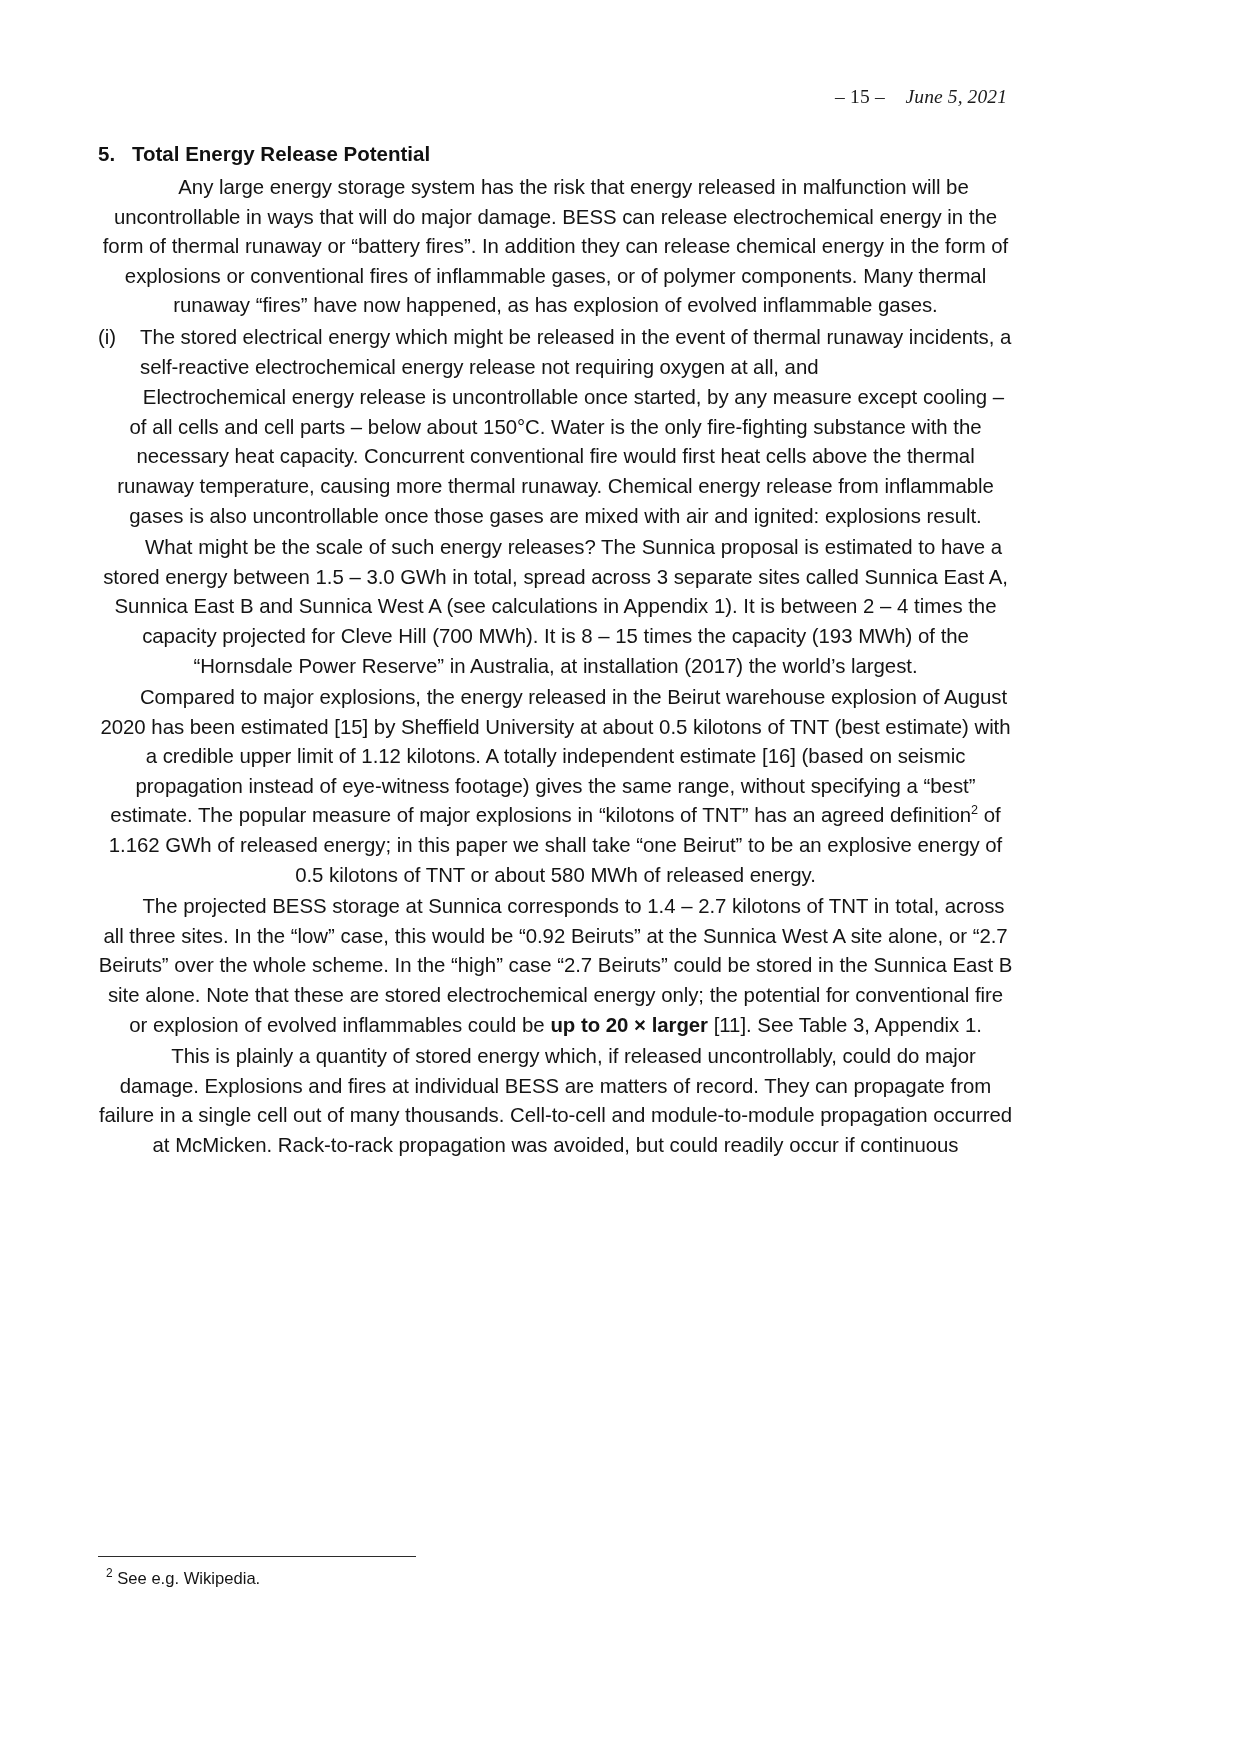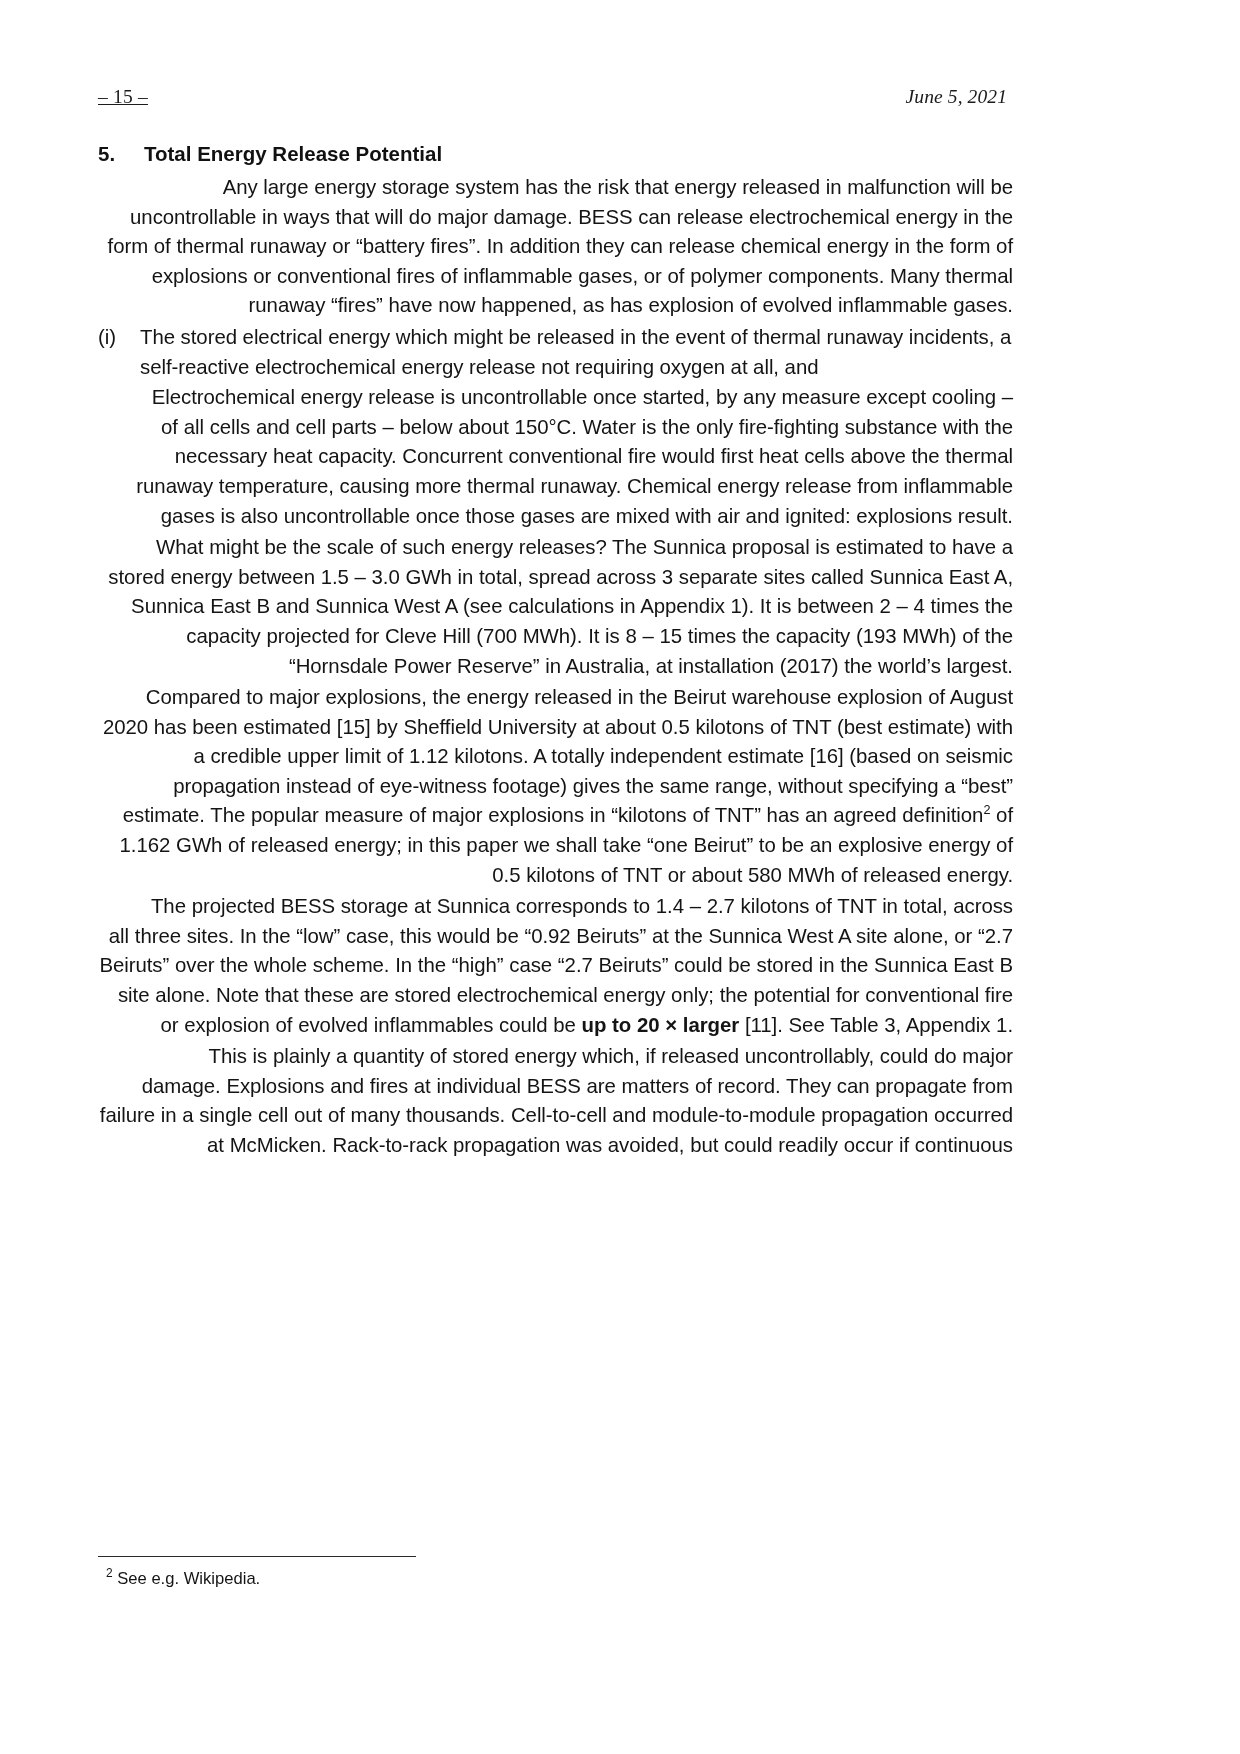--- a/index.html
+++ b/index.html
@@ -30,54 +30,53 @@
     position: relative;
     height: 34px;
     font-family: "Liberation Serif", "DejaVu Serif", serif;
     font-size: 19.5px;
     color: #1b1b1b;
   }
   .runhead .pageno {
     position: absolute;
     left: 0;
     right: 0;
-    text-align: left;
+    text-align: right;
     padding-right: 128px;
     letter-spacing: 0.2px;
-    text-decoration: underline;
   }
   .runhead .date {
     position: absolute;
     right: 6px;
     top: 0;
     letter-spacing: 0.1px;
     font-style: italic;
   }
 
   
   .heading {
     font-family: "Liberation Sans", "DejaVu Sans", sans-serif;
     font-weight: bold;
     font-size: 20.5px;
     color: #111111;
     margin: 22px 0 7px 0;
     display: flex;
     gap: 0;
   }
   .heading .num { width: 34px; flex: 0 0 34px; }
-  .heading .htext { flex: 1 1 auto; margin-left: 12px; }
+  .heading .htext { flex: 1 1 auto; }
 
   p.para {
     font-family: "Liberation Sans", "DejaVu Sans", sans-serif;
     font-size: 20.4px;
     line-height: 29.6px;
     color: #141414;
     margin: 0 0 2px 0;
     text-indent: 36px;
-    text-align: right;
+    text-align: center;
     letter-spacing: -0.05px;
     word-spacing: 0.1px;
   }
 
   
   .rlist {
     margin: 0;
     padding: 0;
   }
   .ritem {

